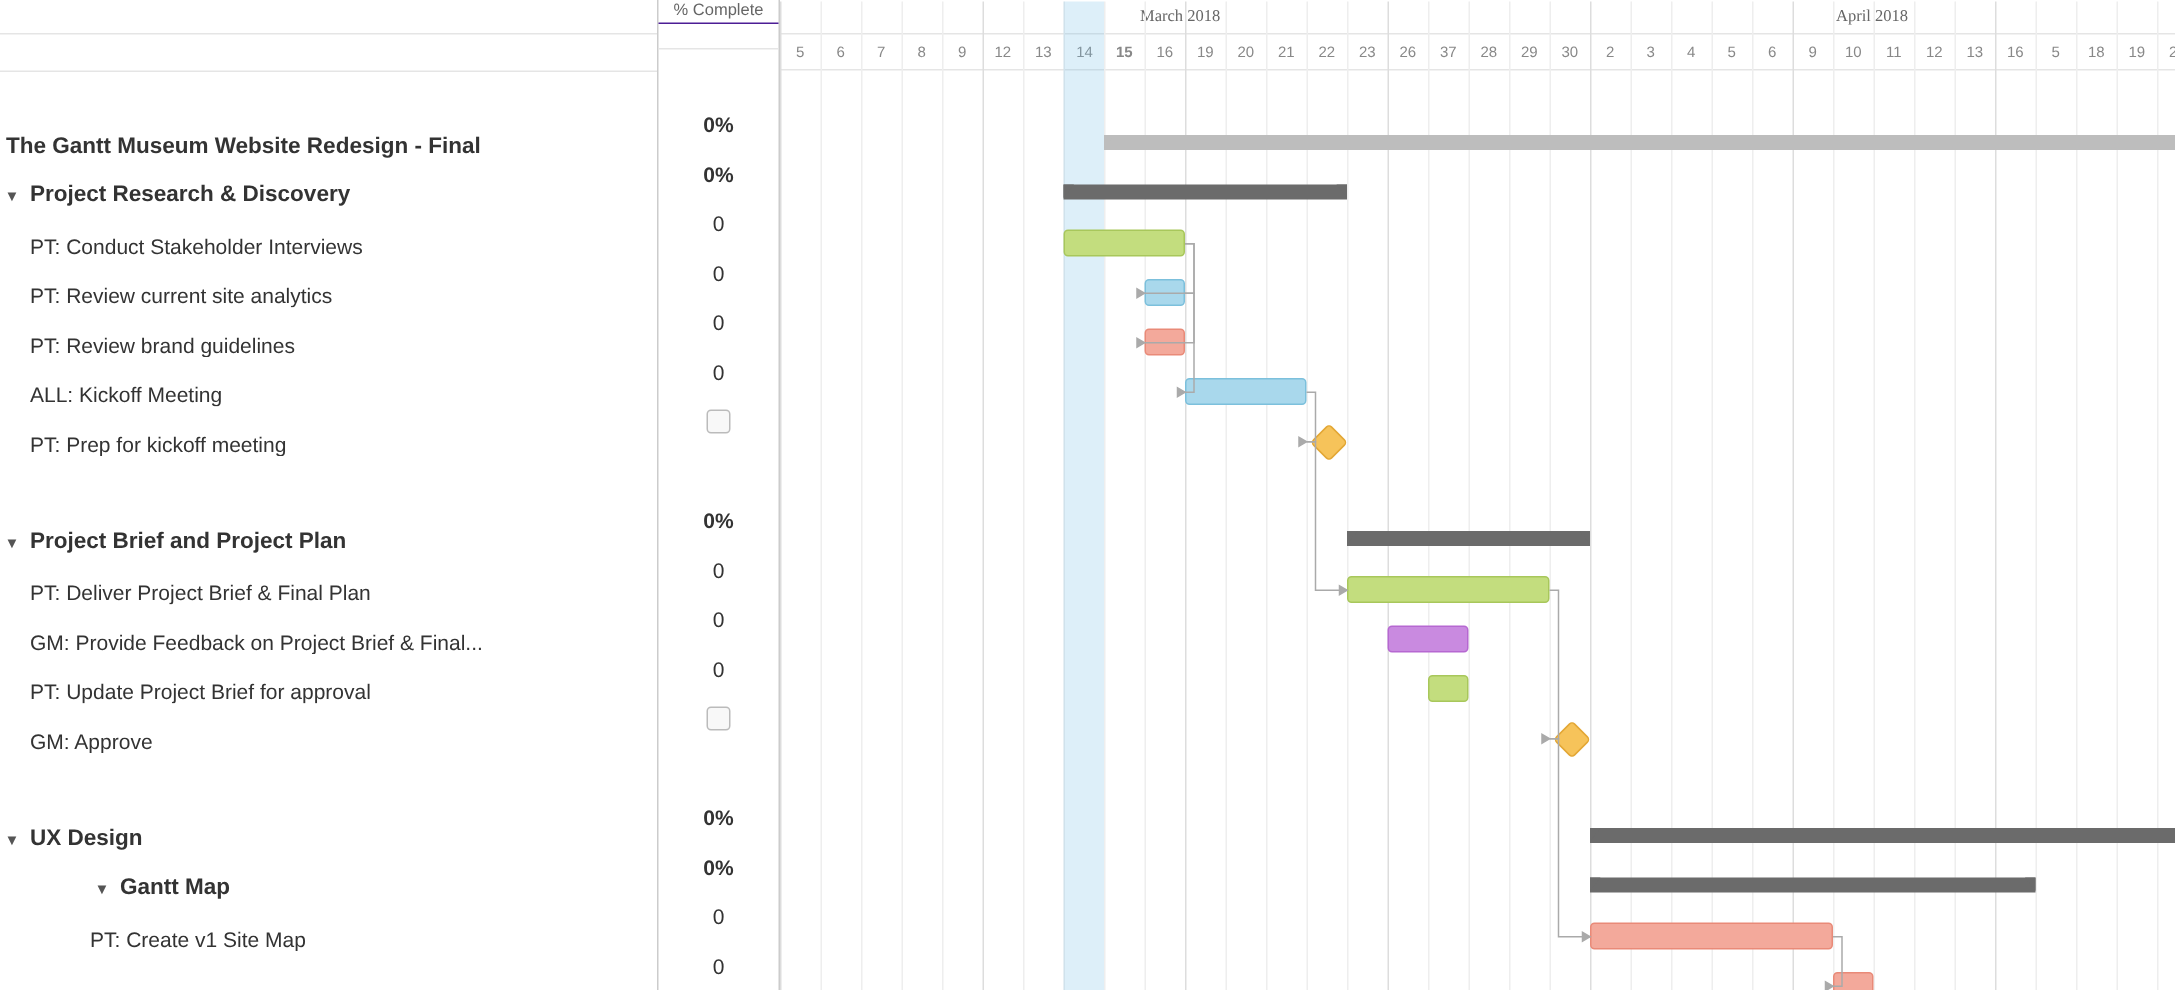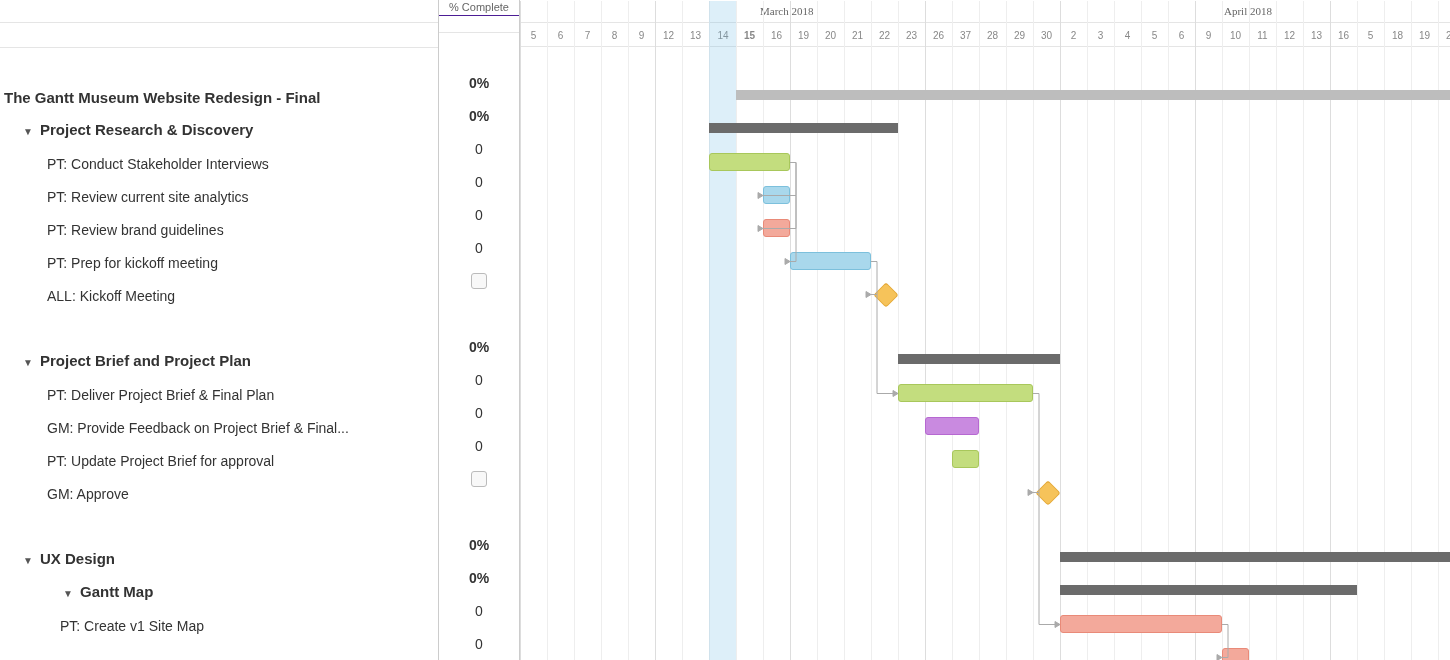--- a/index.html
+++ b/index.html
@@ -66,22 +66,22 @@
     height: 16px;
     display: inline-flex;
     align-items: center;
     justify-content: center;
     margin-right: 4px;
     color: #555;
     font-size: 10px;
   }
   .bold { font-weight: 600; font-size: 15px; }
   .lvl0 { padding-left: 4px; }
-  .lvl1 { padding-left: 20px; }
-  .lvl2 { padding-left: 47px; }
+  .lvl1 { }
+  .lvl2 { padding-left: 20px; }
   .lvl2sub { padding-left: 60px; }
   .lvl3 { padding-left: 60px; }
 
   .right .row { justify-content:center; }
   .pct { font-size: 14px; color:#333; }
   .pct.bold { font-weight:600; }
   .chk {
     width: 14px; height: 14px;
     border: 1px solid #bbb;
     border-radius: 3px;
@@ -168,24 +168,24 @@
         <div class="row">
           <div class="task-name lvl2"><span>PT: Conduct Stakeholder Interviews</span></div>
         </div>
         <div class="row">
           <div class="task-name lvl2"><span>PT: Review current site analytics</span></div>
         </div>
         <div class="row">
           <div class="task-name lvl2"><span>PT: Review brand guidelines</span></div>
         </div>
         <div class="row">
+          <div class="task-name lvl2"><span>ALL: Kickoff Meeting</span></div>
+        </div>
+        <div class="row">
           <div class="task-name lvl2"><span>PT: Prep for kickoff meeting</span></div>
-        </div>
-        <div class="row">
-          <div class="task-name lvl2"><span>ALL: Kickoff Meeting</span></div>
         </div>
         <div class="row spacer"></div>
         <div class="row">
           <div class="task-name lvl1 bold"><span class="caret">▼</span><span>Project Brief and Project Plan</span></div>
         </div>
         <div class="row">
           <div class="task-name lvl2"><span>PT: Deliver Project Brief &amp; Final Plan</span></div>
         </div>
         <div class="row">
           <div class="task-name lvl2"><span>GM: Provide Feedback on Project Brief &amp; Final...</span></div>

